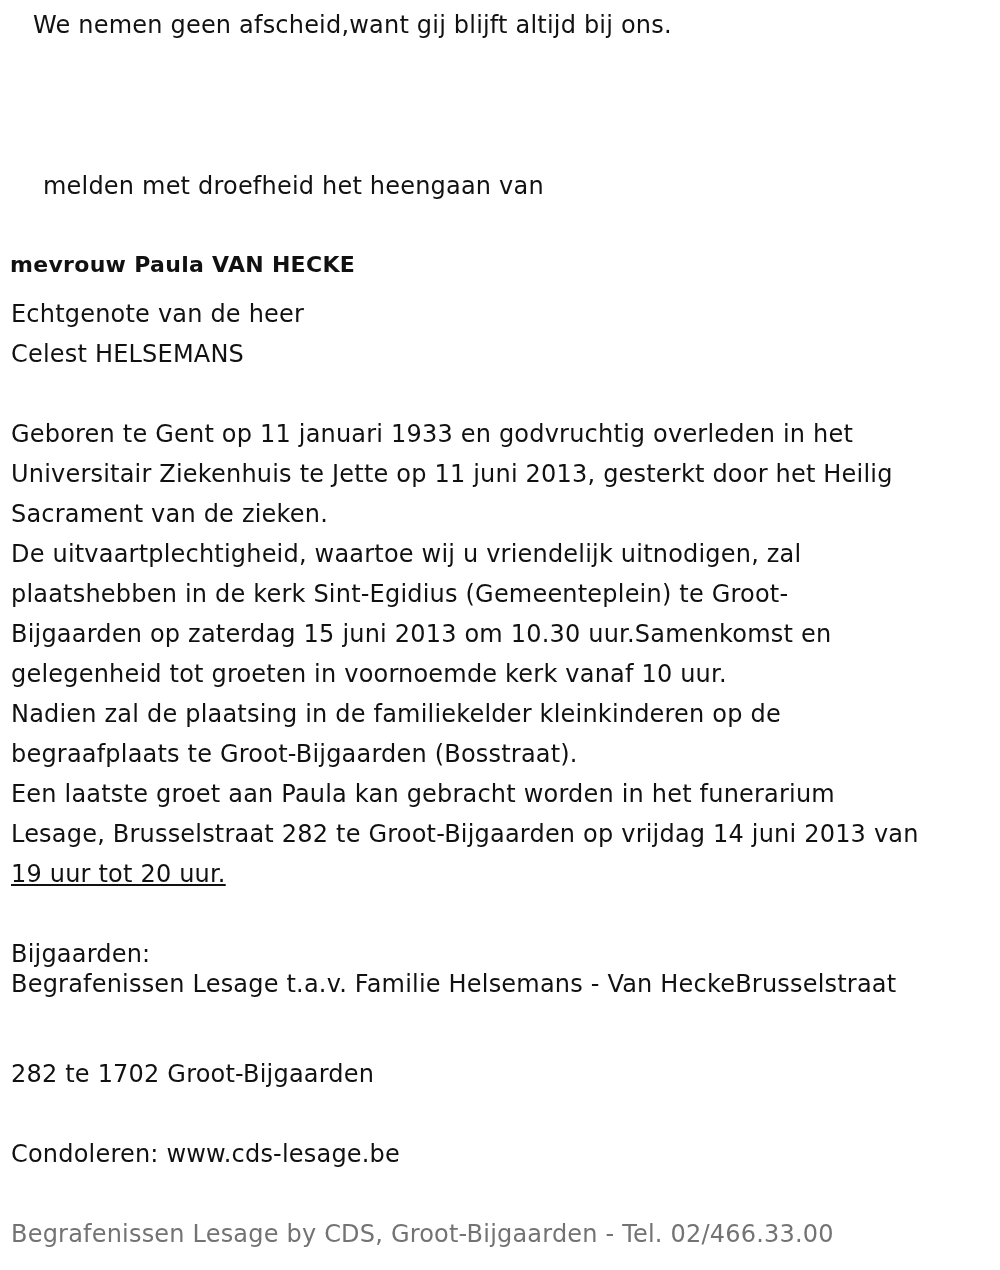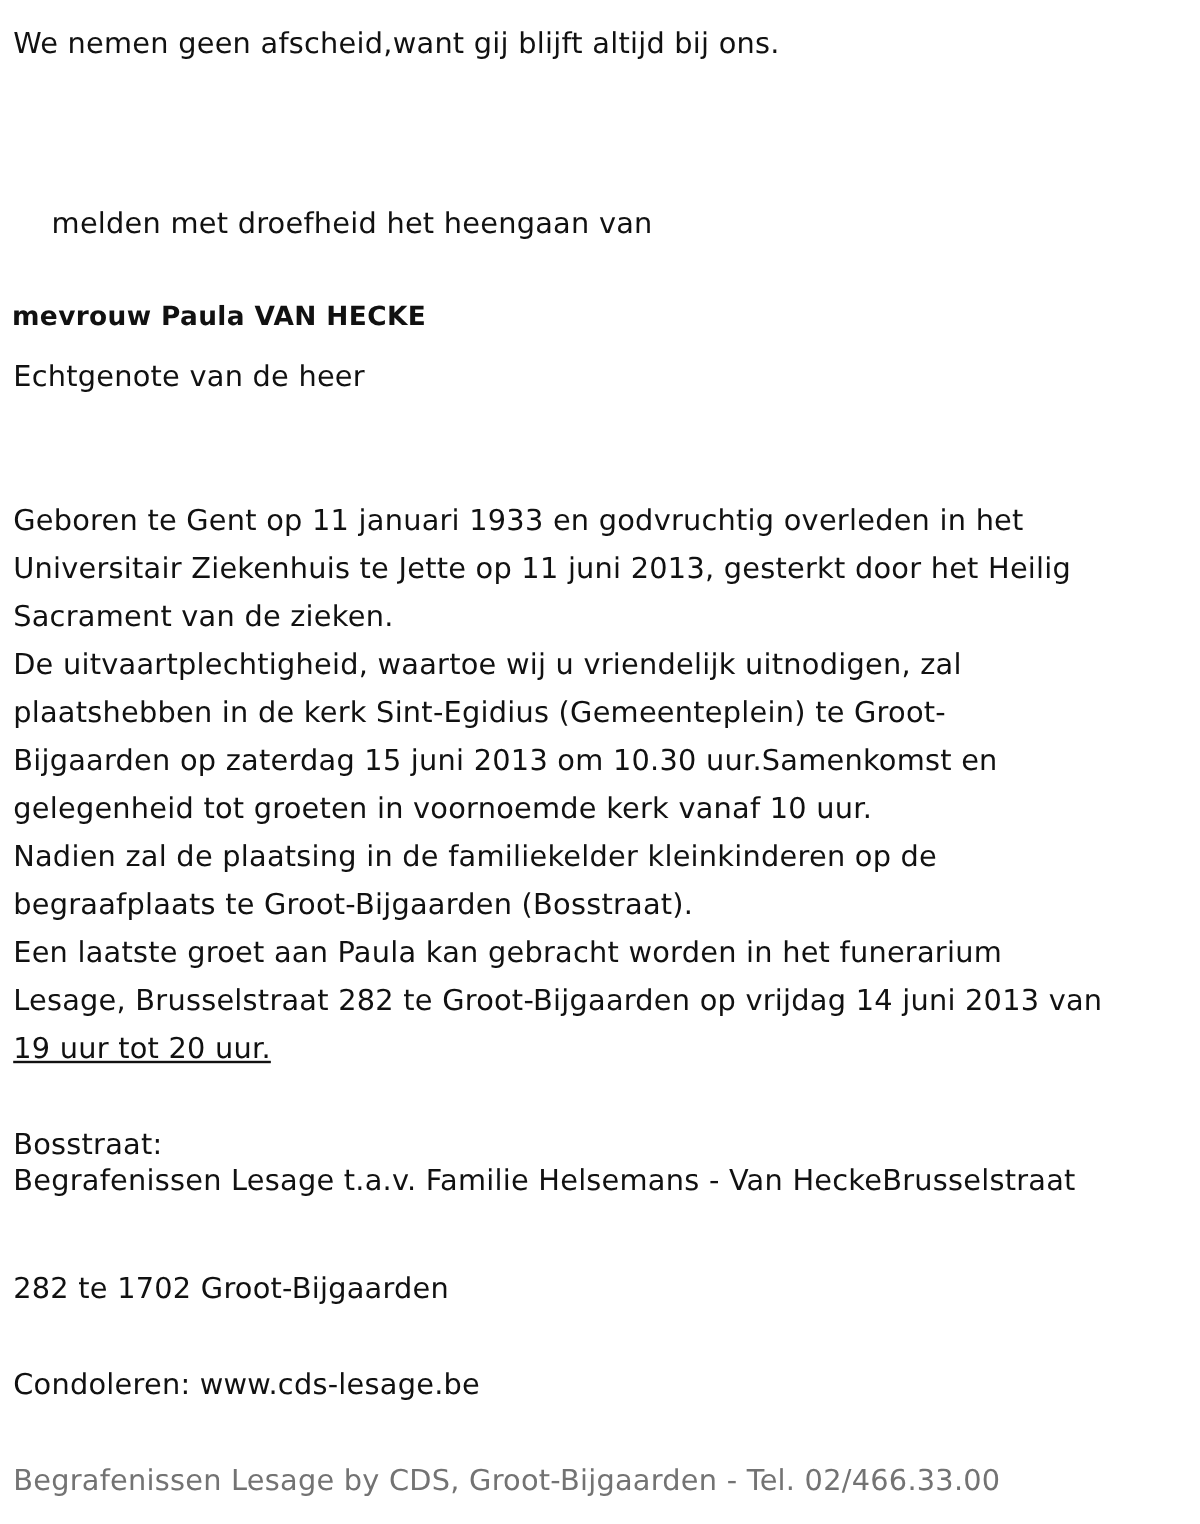--- a/index.html
+++ b/index.html
@@ -38,43 +38,44 @@
     }
     .footer {
       color: #737373;
     }
   </style>
 </head>
 <body>
 
 <div class="doc">
 
-  <div class="line" style="top:16px;">We nemen geen afscheid,want gij blijft altijd bij ons.</div>
+  <div class="line" style="top:5px;margin-left:22px;">We nemen geen afscheid,want gij blijft altijd bij ons.</div>
 
 
   <div class="line" style="top:166px;margin-left:32px;">melden met droefheid het heengaan van</div>
 
   <div class="title" style="top:242px;">mevrouw Paula VAN HECKE</div>
 
   <div class="line" style="top:294px;">Echtgenote van de heer</div>
+  <div class="line" style="top:334px;">Celest HELSEMANS</div>
 
   <div class="line" style="top:414px;">Geboren te Gent op 11 januari 1933 en godvruchtig overleden in het</div>
   <div class="line" style="top:454px;">Universitair Ziekenhuis te Jette op 11 juni 2013, gesterkt door het Heilig</div>
   <div class="line" style="top:494px;">Sacrament van de zieken.</div>
   <div class="line" style="top:534px;">De uitvaartplechtigheid, waartoe wij u vriendelijk uitnodigen, zal</div>
   <div class="line" style="top:574px;">plaatshebben in de kerk Sint-Egidius (Gemeenteplein) te Groot-</div>
   <div class="line" style="top:614px;">Bijgaarden op zaterdag 15 juni 2013 om 10.30 uur.Samenkomst en</div>
   <div class="line" style="top:654px;">gelegenheid tot groeten in voornoemde kerk vanaf 10 uur.</div>
   <div class="line" style="top:694px;">Nadien zal de plaatsing in de familiekelder kleinkinderen op de</div>
   <div class="line" style="top:734px;">begraafplaats te Groot-Bijgaarden (Bosstraat).</div>
   <div class="line" style="top:774px;">Een laatste groet aan Paula kan gebracht worden in het funerarium</div>
   <div class="line" style="top:814px;">Lesage, Brusselstraat 282 te Groot-Bijgaarden op vrijdag 14 juni 2013 van</div>
   <div class="line" style="top:854px;text-decoration:underline;">19 uur tot 20 uur.</div>
 
-  <div class="line" style="top:934px;">Bosstraat:</div>
+  <div class="line" style="top:934px;">Bijgaarden:</div>
 
   <div class="line" style="top:964px;">Begrafenissen Lesage t.a.v. Familie Helsemans - Van HeckeBrusselstraat</div>
   <div class="line" style="top:1054px;">282 te 1702 Groot-Bijgaarden</div>
 
   <div class="line" style="top:1134px;">Condoleren: www.cds-lesage.be</div>
 
   <div class="line footer" style="top:1214px;">Begrafenissen Lesage by CDS, Groot-Bijgaarden - Tel. 02/466.33.00</div>
 
 </div>
 

